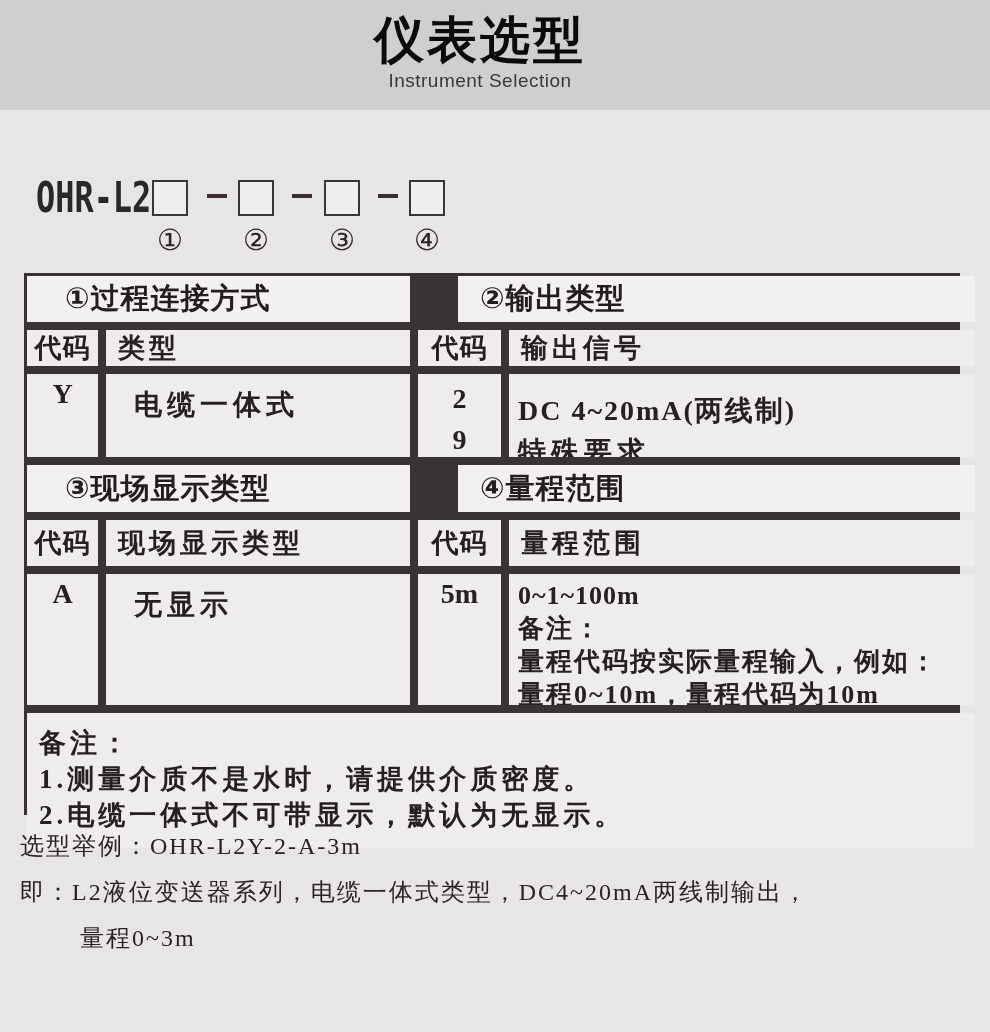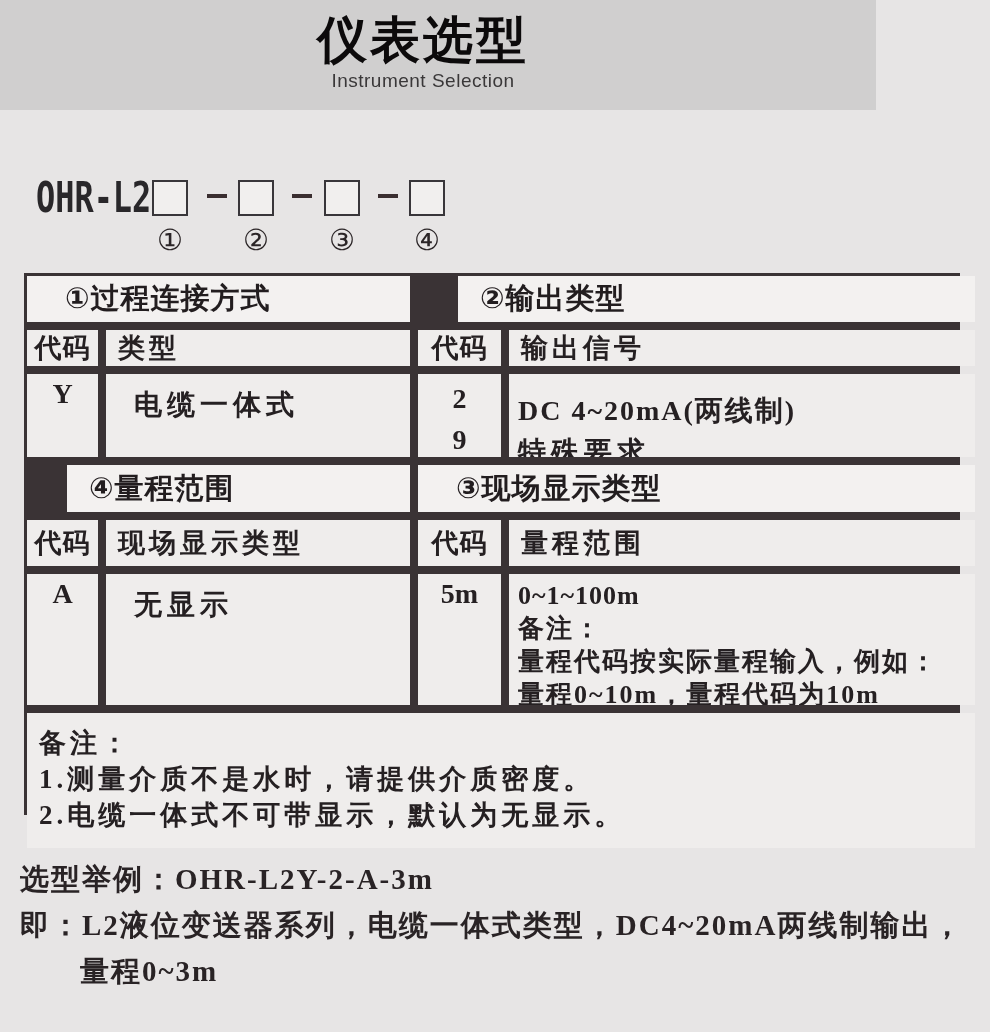--- a/index.html
+++ b/index.html
@@ -4,21 +4,21 @@
 <style>
   html,body{margin:0;padding:0;}
   .page{
     position:relative; width:990px; height:1032px;
     background:#e7e5e5; overflow:hidden;
     font-family:"Liberation Serif","DejaVu Serif",serif;
     color:#252022;
   }
   
   .band{
-    position:absolute; left:0; top:0; width:876px; height:110px;
+    position:absolute; left:0; top:0; width:990px; height:110px;
     background:#d0cfcf; text-align:center; padding-right:30px; box-sizing:border-box;
   }
   .band .title{
     margin-top:10px; font-family:"Liberation Sans","DejaVu Sans",sans-serif;
     font-size:50px; font-weight:900; letter-spacing:3px; color:#0c0a0b; line-height:60px;
   }
   .band .subtitle{
     font-family:"Liberation Sans","DejaVu Sans",sans-serif;
     font-size:19px; color:#3a3839; letter-spacing:0.5px; margin-top:0px;
   }
@@ -78,22 +78,22 @@
     line-height:33px; letter-spacing:1px; white-space:nowrap;
   }
   .rangec .note{letter-spacing:2px;}
   .remark{
     grid-column:span 4; padding:12px 8px 0 12px;
     font-size:27px; font-weight:600; letter-spacing:4px; line-height:36px;
     white-space:nowrap;
   }
   
   .ex{
-    position:absolute; font-size:29px; font-weight:700; letter-spacing:2px;
-    color:#29232.5; color:#292325; white-space:nowrap;margin-top:30px;
+    position:absolute; font-size:24px; font-weight:400; letter-spacing:2px;
+    color:#29232.5; color:#292325; white-space:nowrap;
   }
   .ex1{left:20px; top:830px;}
   .ex2{left:20px; top:876px;}
   .ex3{left:80px; top:922px;}
 </style>
 </head>
 <body>
 
 <div class="page">
 
@@ -129,22 +129,22 @@
     <div class="cell valc">电缆一体式</div>
     <div class="cell codec stack">
       <div class="line">2</div>
       <div class="line">9</div>
     </div>
     <div class="cell valc stack" style="padding-left:9px;letter-spacing:2px;padding-top:16px;">
       <div class="line">DC 4~20mA(两线制)</div>
       <div class="line" style="letter-spacing:5px;">特殊要求</div>
     </div>
 
+    <div class="cell sect left">③现场显示类型</div>
     <div class="cell sect right">④量程范围</div>
-    <div class="cell sect left">③现场显示类型</div>
 
     <div class="cell codeh">代码</div>
     <div class="cell valh">现场显示类型</div>
     <div class="cell codeh">代码</div>
     <div class="cell valh">量程范围</div>
 
     <div class="cell codec">A</div>
     <div class="cell valc">无显示</div>
     <div class="cell codec">5m</div>
     <div class="cell rangec">

